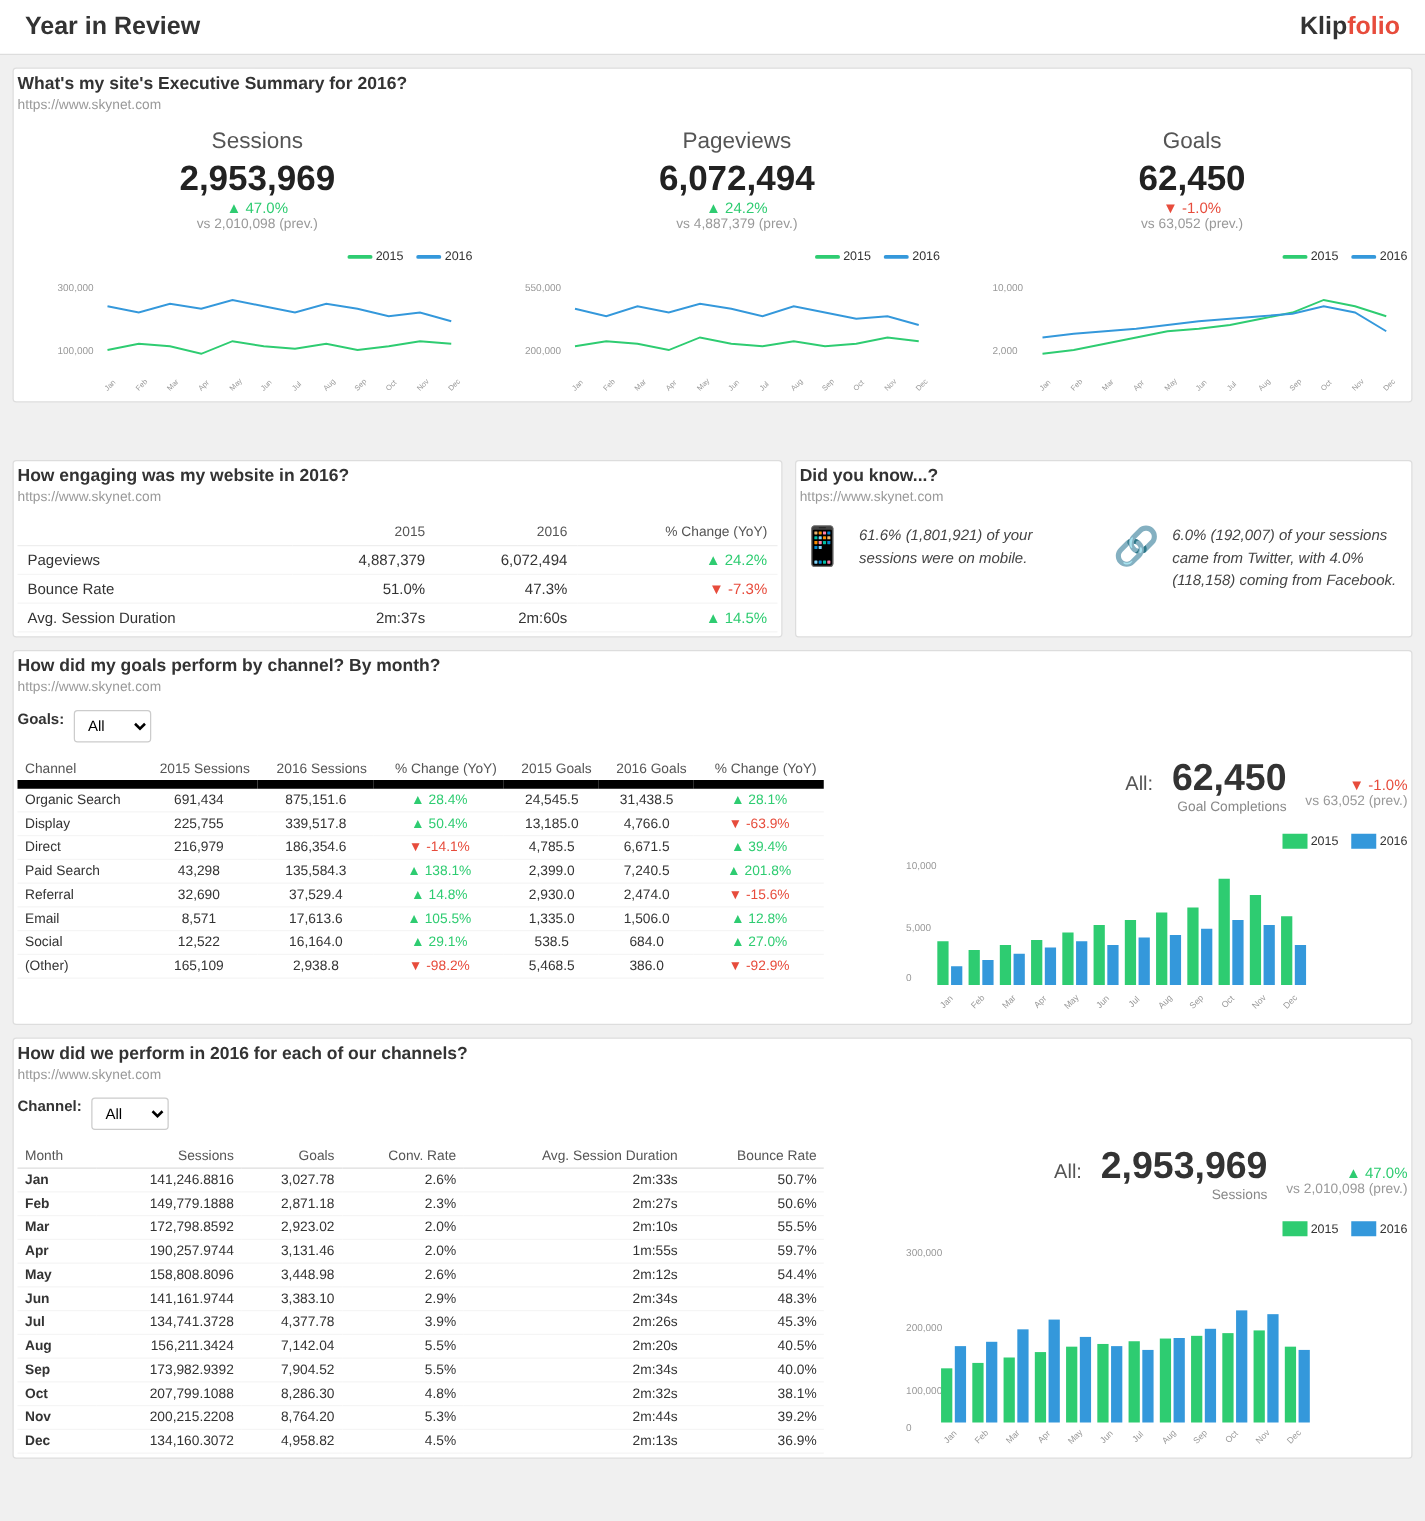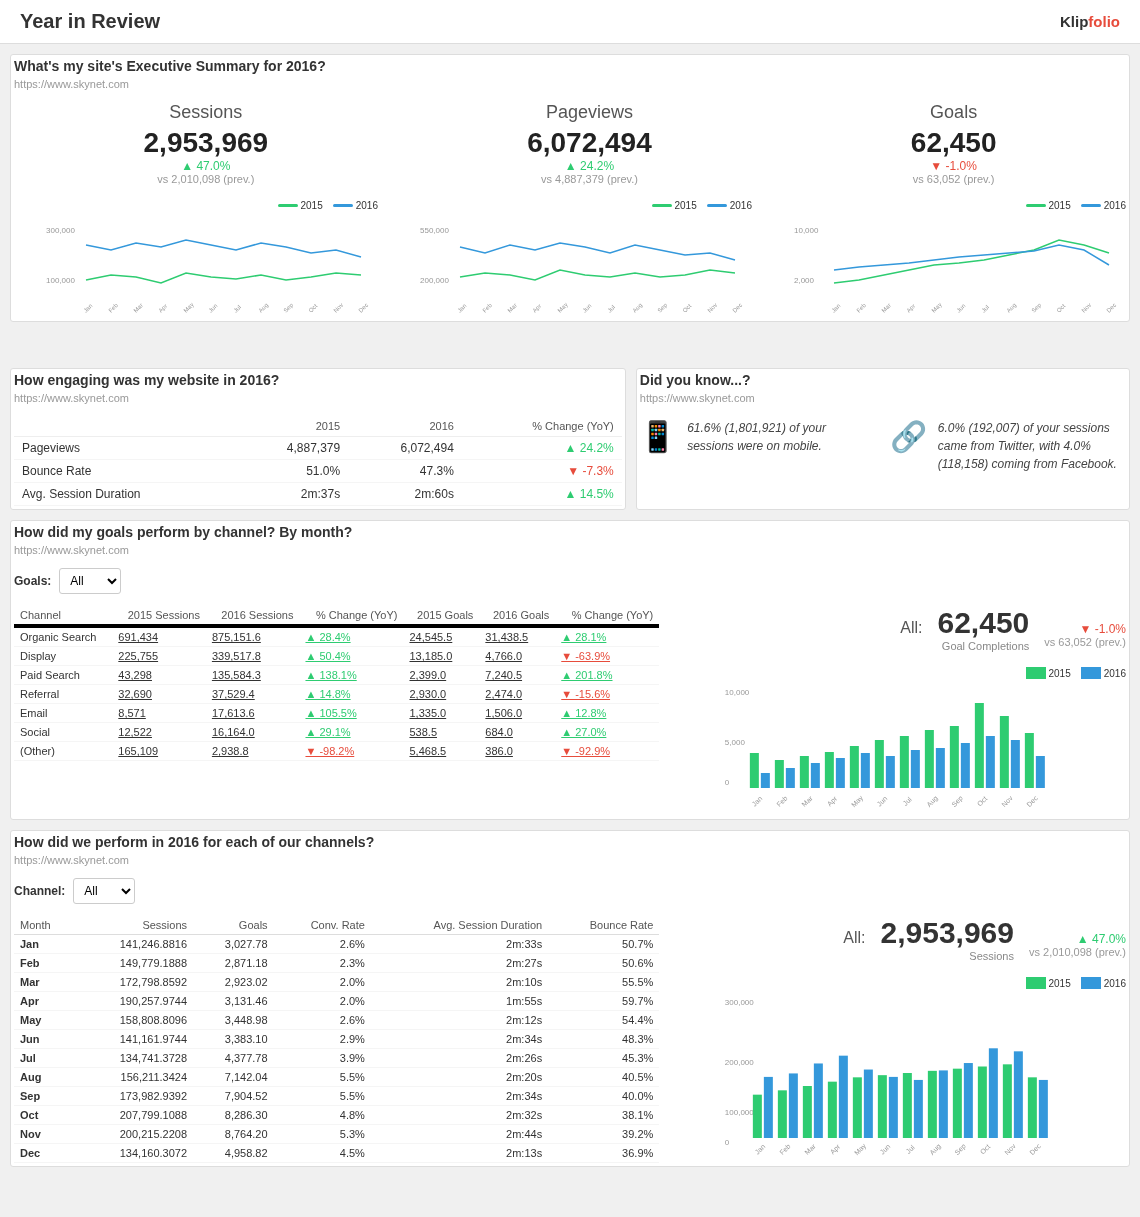--- a/index.html
+++ b/index.html
@@ -1,20 +1,20 @@
 <!DOCTYPE html>
 <html><head>
   <meta charset="utf-8">
   <style>
     * { box-sizing: border-box; margin: 0; padding: 0; }
     body { font-family: Arial, sans-serif; background: #f0f0f0; color: #333; font-size: 12px; }
 
     .header { background: #fff; border-bottom: 1px solid #ddd; padding: 10px 20px; display: flex; justify-content: space-between; align-items: center; }
     .header-title { font-size: 20px; font-weight: bold; color: #333; }
-    .header-logo { font-size: 15px; font-weight: bold; color: #333; }
+    .header-logo { font-size: 20px; font-weight: bold; color: #333; }
     .header-logo span { color: #e74c3c; }
 
     .content { padding: 10px; display: flex; flex-direction: column; gap: 10px; }
 
     .card { background: #fff; border: 1px solid #ddd; border-radius: 3px; padding: 3px; }
     .card-title { font-size: 14px; font-weight: bold; margin-bottom: 4px; }
     .card-url { color: #999; font-size: 11px; margin-bottom: 12px; }
 
     
     .exec-summary .metrics-row { display: flex; justify-content: space-around; text-align: center; margin-bottom: 15px; }
@@ -43,35 +43,35 @@
     .table-simple td { padding: 4px 8px; border-bottom: 1px solid #f5f5f5; font-size: 12px; }
     .table-simple td:not(:first-child) { text-align: right; }
 
     .did-you-know-items { display: flex; gap: 15px; margin-top: 15px; }
     .dyk-item { display: flex; align-items: flex-start; gap: 10px; flex: 1; }
     .dyk-icon { font-size: 30px; color: #3498db; flex-shrink: 0; }
     .dyk-text { font-size: 12px; color: #444; line-height: 1.5; font-style: italic; }
 
     
     .goals-card { }
-    .goals-filter { display: flex; align-items: center; gap: 8px; margin-bottom: 12px; }
+    .goals-filter { display: flex; gap: 8px; margin-bottom: 12px; }
     .goals-filter label { font-size: 12px; font-weight: bold; }
     .goals-filter select { padding: 4px 20px 4px 6px; border: 1px solid #ccc; border-radius: 3px; font-size: 12px; background: #fff; }
 
     .goals-main { display: flex; gap: 15px; }
     .goals-table-section { flex: 1; }
     .goals-chart-section { flex: 0.7; }
 
     .goals-summary { text-align: right; margin-bottom: 15px; }
 
     .channel-table { width: 100%; border-collapse: collapse; font-size: 11px; }
-    .channel-table th { text-align: right; font-weight: normal; color: #555; border-bottom: 4px solid #000000; padding: 3px 6px; }
+    .channel-table th { text-align: right; font-weight: normal; color: #555; border-bottom: 7px solid #000000; padding: 3px 6px; }
     .channel-table th:first-child { text-align: left; }
     .channel-table td { padding: 3px 6px; border-bottom: 1px solid #f5f5f5; }
-    .channel-table td:not(:first-child) { text-align: left; text-decoration: underline; }
+    .channel-table td:not(:first-child) { text-align: center; }
 
     
     .channel-perf { }
     .channel-perf-main { display: flex; gap: 15px; }
     .channel-table-section { flex: 1; }
     .channel-chart-section { flex: 0.7; }
 
     .month-table { width: 100%; border-collapse: collapse; font-size: 11px; }
     .month-table th { text-align: right; font-weight: normal; color: #555; border-bottom: 1px solid #ddd; padding: 3px 6px; }
     .month-table th:first-child { text-align: left; }
@@ -308,20 +308,29 @@
     <td style="color:#2ecc71">▲ 28.1%</td>
   </tr>
               <tr>
     <td>Display</td>
     <td>225,755</td>
     <td>339,517.8</td>
     <td style="color:#2ecc71">▲ 50.4%</td>
     <td>13,185.0</td>
     <td>4,766.0</td>
     <td style="color:#e74c3c">▼ -63.9%</td>
+  </tr>
+              <tr>
+    <td>Direct</td>
+    <td>216,979</td>
+    <td>186,354.6</td>
+    <td style="color:#e74c3c">▼ -14.1%</td>
+    <td>4,785.5</td>
+    <td>6,671.5</td>
+    <td style="color:#2ecc71">▲ 39.4%</td>
   </tr>
               <tr>
     <td>Paid Search</td>
     <td>43,298</td>
     <td>135,584.3</td>
     <td style="color:#2ecc71">▲ 138.1%</td>
     <td>2,399.0</td>
     <td>7,240.5</td>
     <td style="color:#2ecc71">▲ 201.8%</td>
   </tr>

